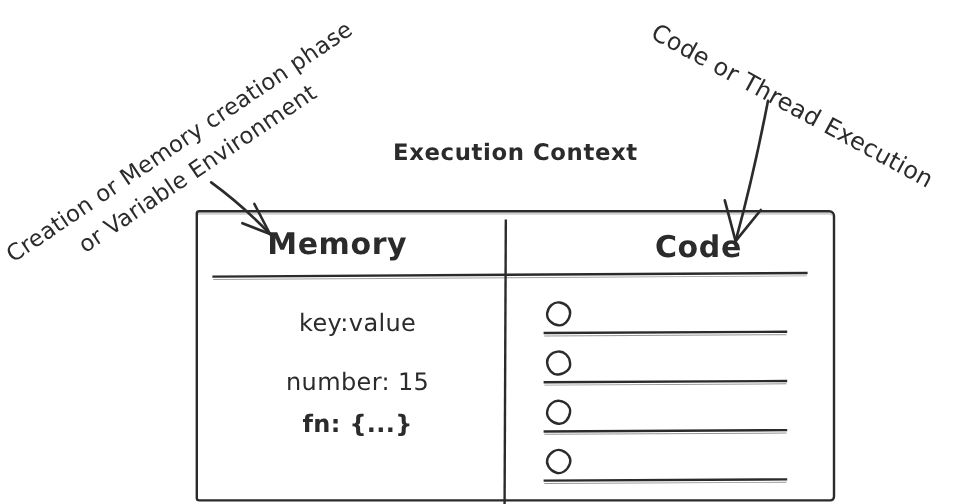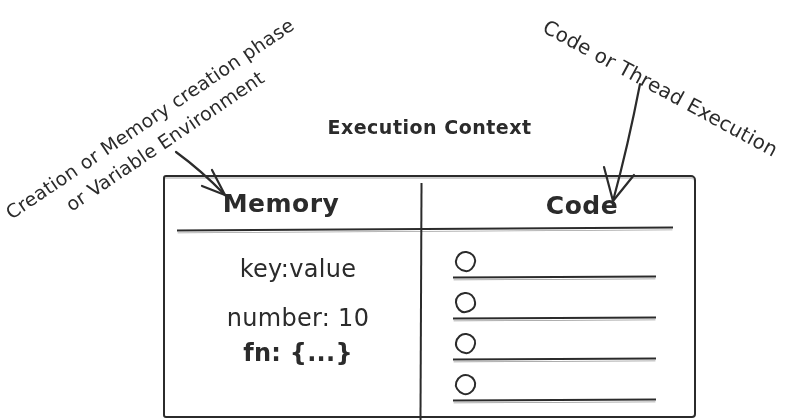--- a/index.html
+++ b/index.html
@@ -57,21 +57,21 @@
 
   .col-header {
     position: absolute; text-align: center;
     font-size: 25px; font-weight: 600; letter-spacing: 0.5px;
   }
   .memory-header { left: 166px; top: 189px; width: 230px; }
   .code-header   { left: 421px; top: 191px; width: 240px; padding-left: 41px; }
 
   .memory-items {
     position: absolute; left: 175px; top: 257px; width: 246px;
-    text-align: center; font-size: 24px; letter-spacing: 0.3px;
+    text-align: center; font-size: 20px; letter-spacing: 0.3px;
   }
   .memory-item { line-height: 24px; }
   .memory-item + .memory-item { margin-top: 25px; }
   .memory-item:nth-child(3) { margin-top: 11px; font-weight: bold; }
 
   .code-rows {
     position: absolute; left: 453px; top: 250px; width: 203px;
   }
   .code-row { position: relative; height: 41px; }
   .bullet {
@@ -115,21 +115,21 @@
 
   <div class="box"></div>
   <div class="divider"></div>
   <div class="header-underline"></div>
 
   <div class="col-header memory-header">Memory</div>
   <div class="col-header code-header">Code</div>
 
   <div class="memory-items">
     <div class="memory-item">key:value</div>
-    <div class="memory-item">number: 10</div>
+    <div class="memory-item">number: 15</div>
     <div class="memory-item">fn: {...}</div>
   </div>
 
   <div class="code-rows">
       <div class="code-row">
         <span class="bullet"></span>
         <span class="row-line"></span>
       </div>
       <div class="code-row">
         <span class="bullet"></span>

